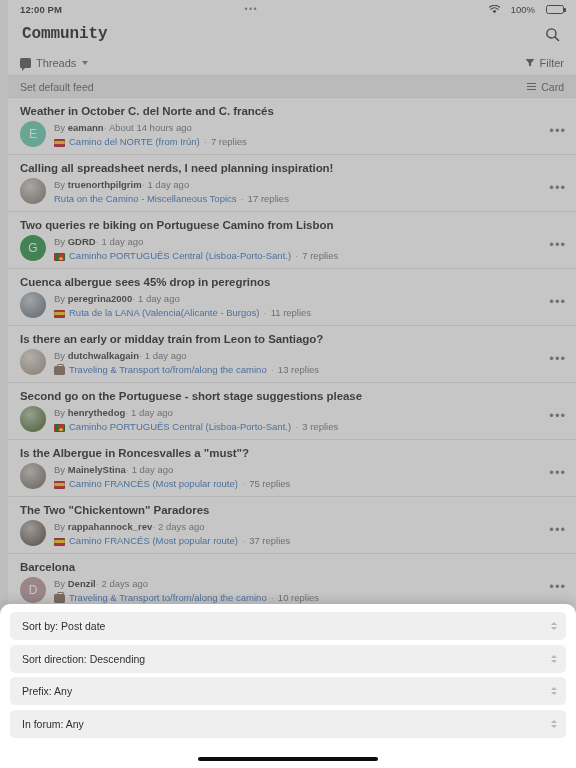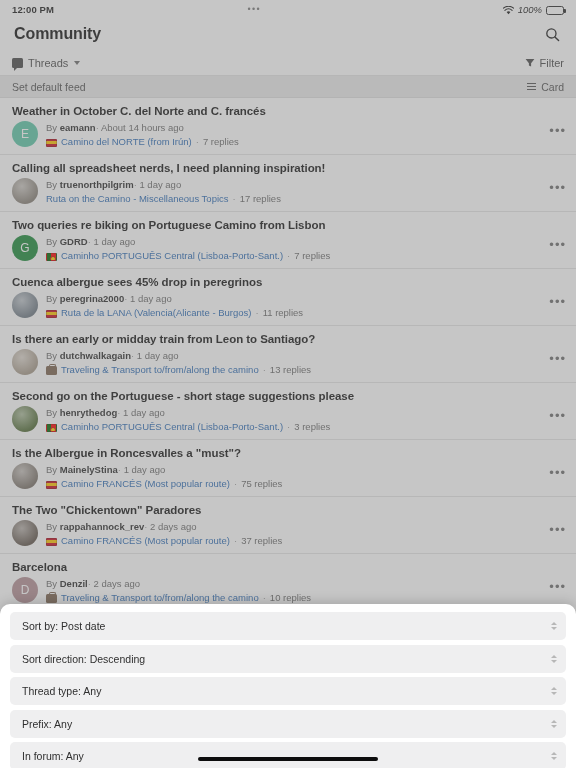--- a/index.html
+++ b/index.html
@@ -12,55 +12,56 @@
   #app {
     position: relative;
     width: 576px; height: 768px;
     background: #f2f2f2;
   }
 
   
   .page {
     position: absolute; inset: 0;
     background: #ffffff;
+    margin-left: 8px;
   }
 
   
   .statusbar {
     height: 18px;
     display: flex; align-items: center;
     padding: 0 12px;
     font-size: 9.5px;
     color: #1b1b1b;
     background: #ffffff;
   }
   .sb-time { font-weight: 600; letter-spacing: .1px; }
   .sb-center {
     flex: 1; display: flex; align-items: center; justify-content: center;
     padding-right: 48px;
   }
   .sb-dots { letter-spacing: 1.4px; color: #7a7a7a; font-size: 9px; line-height: 1; }
-  .sb-right { display: flex; align-items: flex-end; gap: 4px; font-style: italic; }
+  .sb-right { display: flex; align-items: center; gap: 11px; }
   .wifi-ico { display: inline-block; width: 11px; height: 9px; position: relative; }
   .wifi-ico svg { display: block; }
   .sb-batt { font-size: 9.5px; font-weight: 500; }
   .batt-ico {
     width: 18px; height: 9px; border: 1px solid #2b2b2b; border-radius: 2.5px;
     position: relative; padding: 1px;
   }
   .batt-ico::after {
     content: ""; position: absolute; right: -3px; top: 2.5px;
     width: 1.8px; height: 3.5px; background: #2b2b2b; border-radius: 0 1px 1px 0;
   }
   .batt-fill { width: 100%; height: 100%; background: #1b1b1b; border-radius: 1px; }
 
   
   .header {
     height: 32px; display: flex; align-items: center;
-    padding: 0 14px; background: #ffffff;
+    padding: 0 14px; background: #ffffff; font-family: Liberation Mono, monospace;
   }
   .header h1 {
     font-size: 16px; font-weight: 700; color: #141414; letter-spacing: -.1px;
   }
   .header .spacer { flex: 1; }
   .search-btn { width: 20px; height: 20px; display: flex; align-items: center; justify-content: center; }
 
   
   .subnav {
     height: 26px; display: flex; align-items: center;
@@ -434,27 +435,20 @@
           </span>
         </div>
         <div class="select-row">
           <span>Sort direction: Descending</span>
           <span class="stepper">
             <span class="up"></span>
             <span class="dn"></span>
           </span>
         </div>
         <div class="select-row">
-          <span>Thread type: Any</span>
-          <span class="stepper">
-            <span class="up"></span>
-            <span class="dn"></span>
-          </span>
-        </div>
-        <div class="select-row">
           <span>Prefix: Any</span>
           <span class="stepper">
             <span class="up"></span>
             <span class="dn"></span>
           </span>
         </div>
         <div class="select-row">
           <span>In forum: Any</span>
           <span class="stepper">
             <span class="up"></span>

